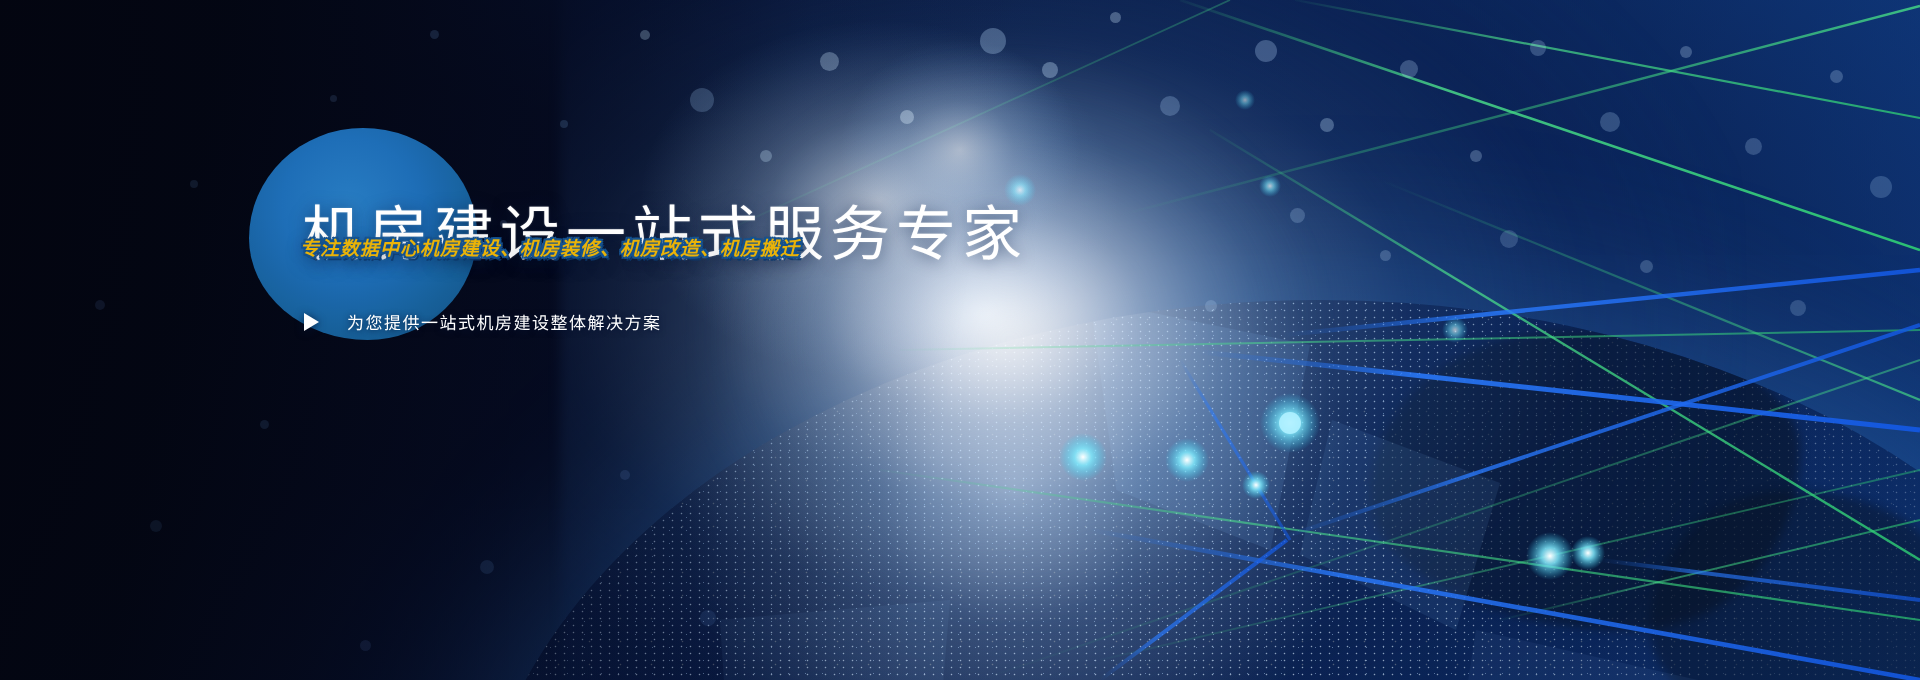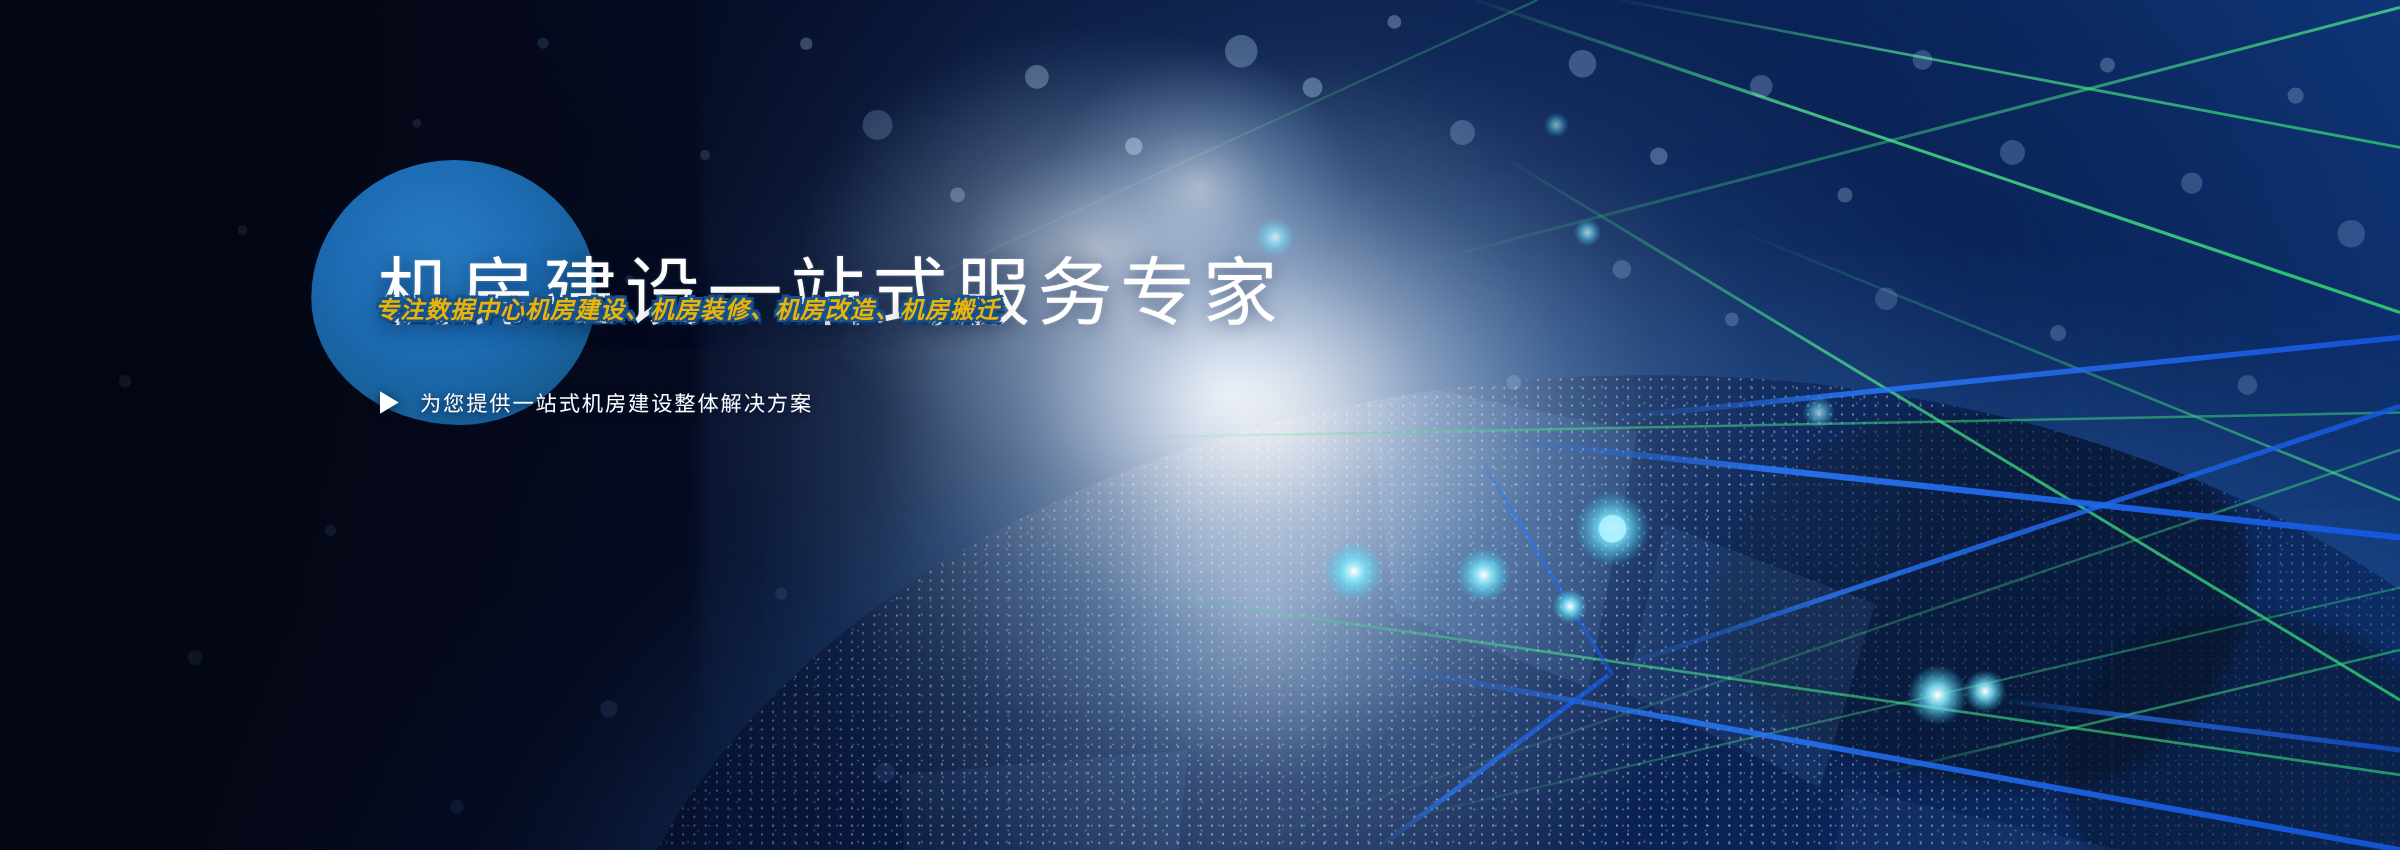--- a/index.html
+++ b/index.html
@@ -149,21 +149,21 @@
     text-shadow:
        2px 0 0 #15528f, -2px 0 0 #15528f, 0 2px 0 #15528f, 0 -2px 0 #15528f,
        2px 2px 0 #15528f, -2px 2px 0 #15528f, 2px -2px 0 #15528f, -2px -2px 0 #15528f,
        3px 4px 0 rgba(13,56,108,.9),
        0 6px 18px rgba(2,18,48,.6);
   }
 
   .tagline-row{
     position:absolute;
     left:260px; top:309px;
-    display:flex; align-items:center; gap:17px;
+    display:flex; align-items:center; gap:28px;
     white-space:nowrap;
   }
   .tri-icon{
     width:0;height:0;
     border-left:15px solid #ffffff;
     border-top:9px solid transparent;
     border-bottom:9px solid transparent;
     filter:drop-shadow(0 1px 4px rgba(0,18,50,.8));
   }
   .tagline-text{

